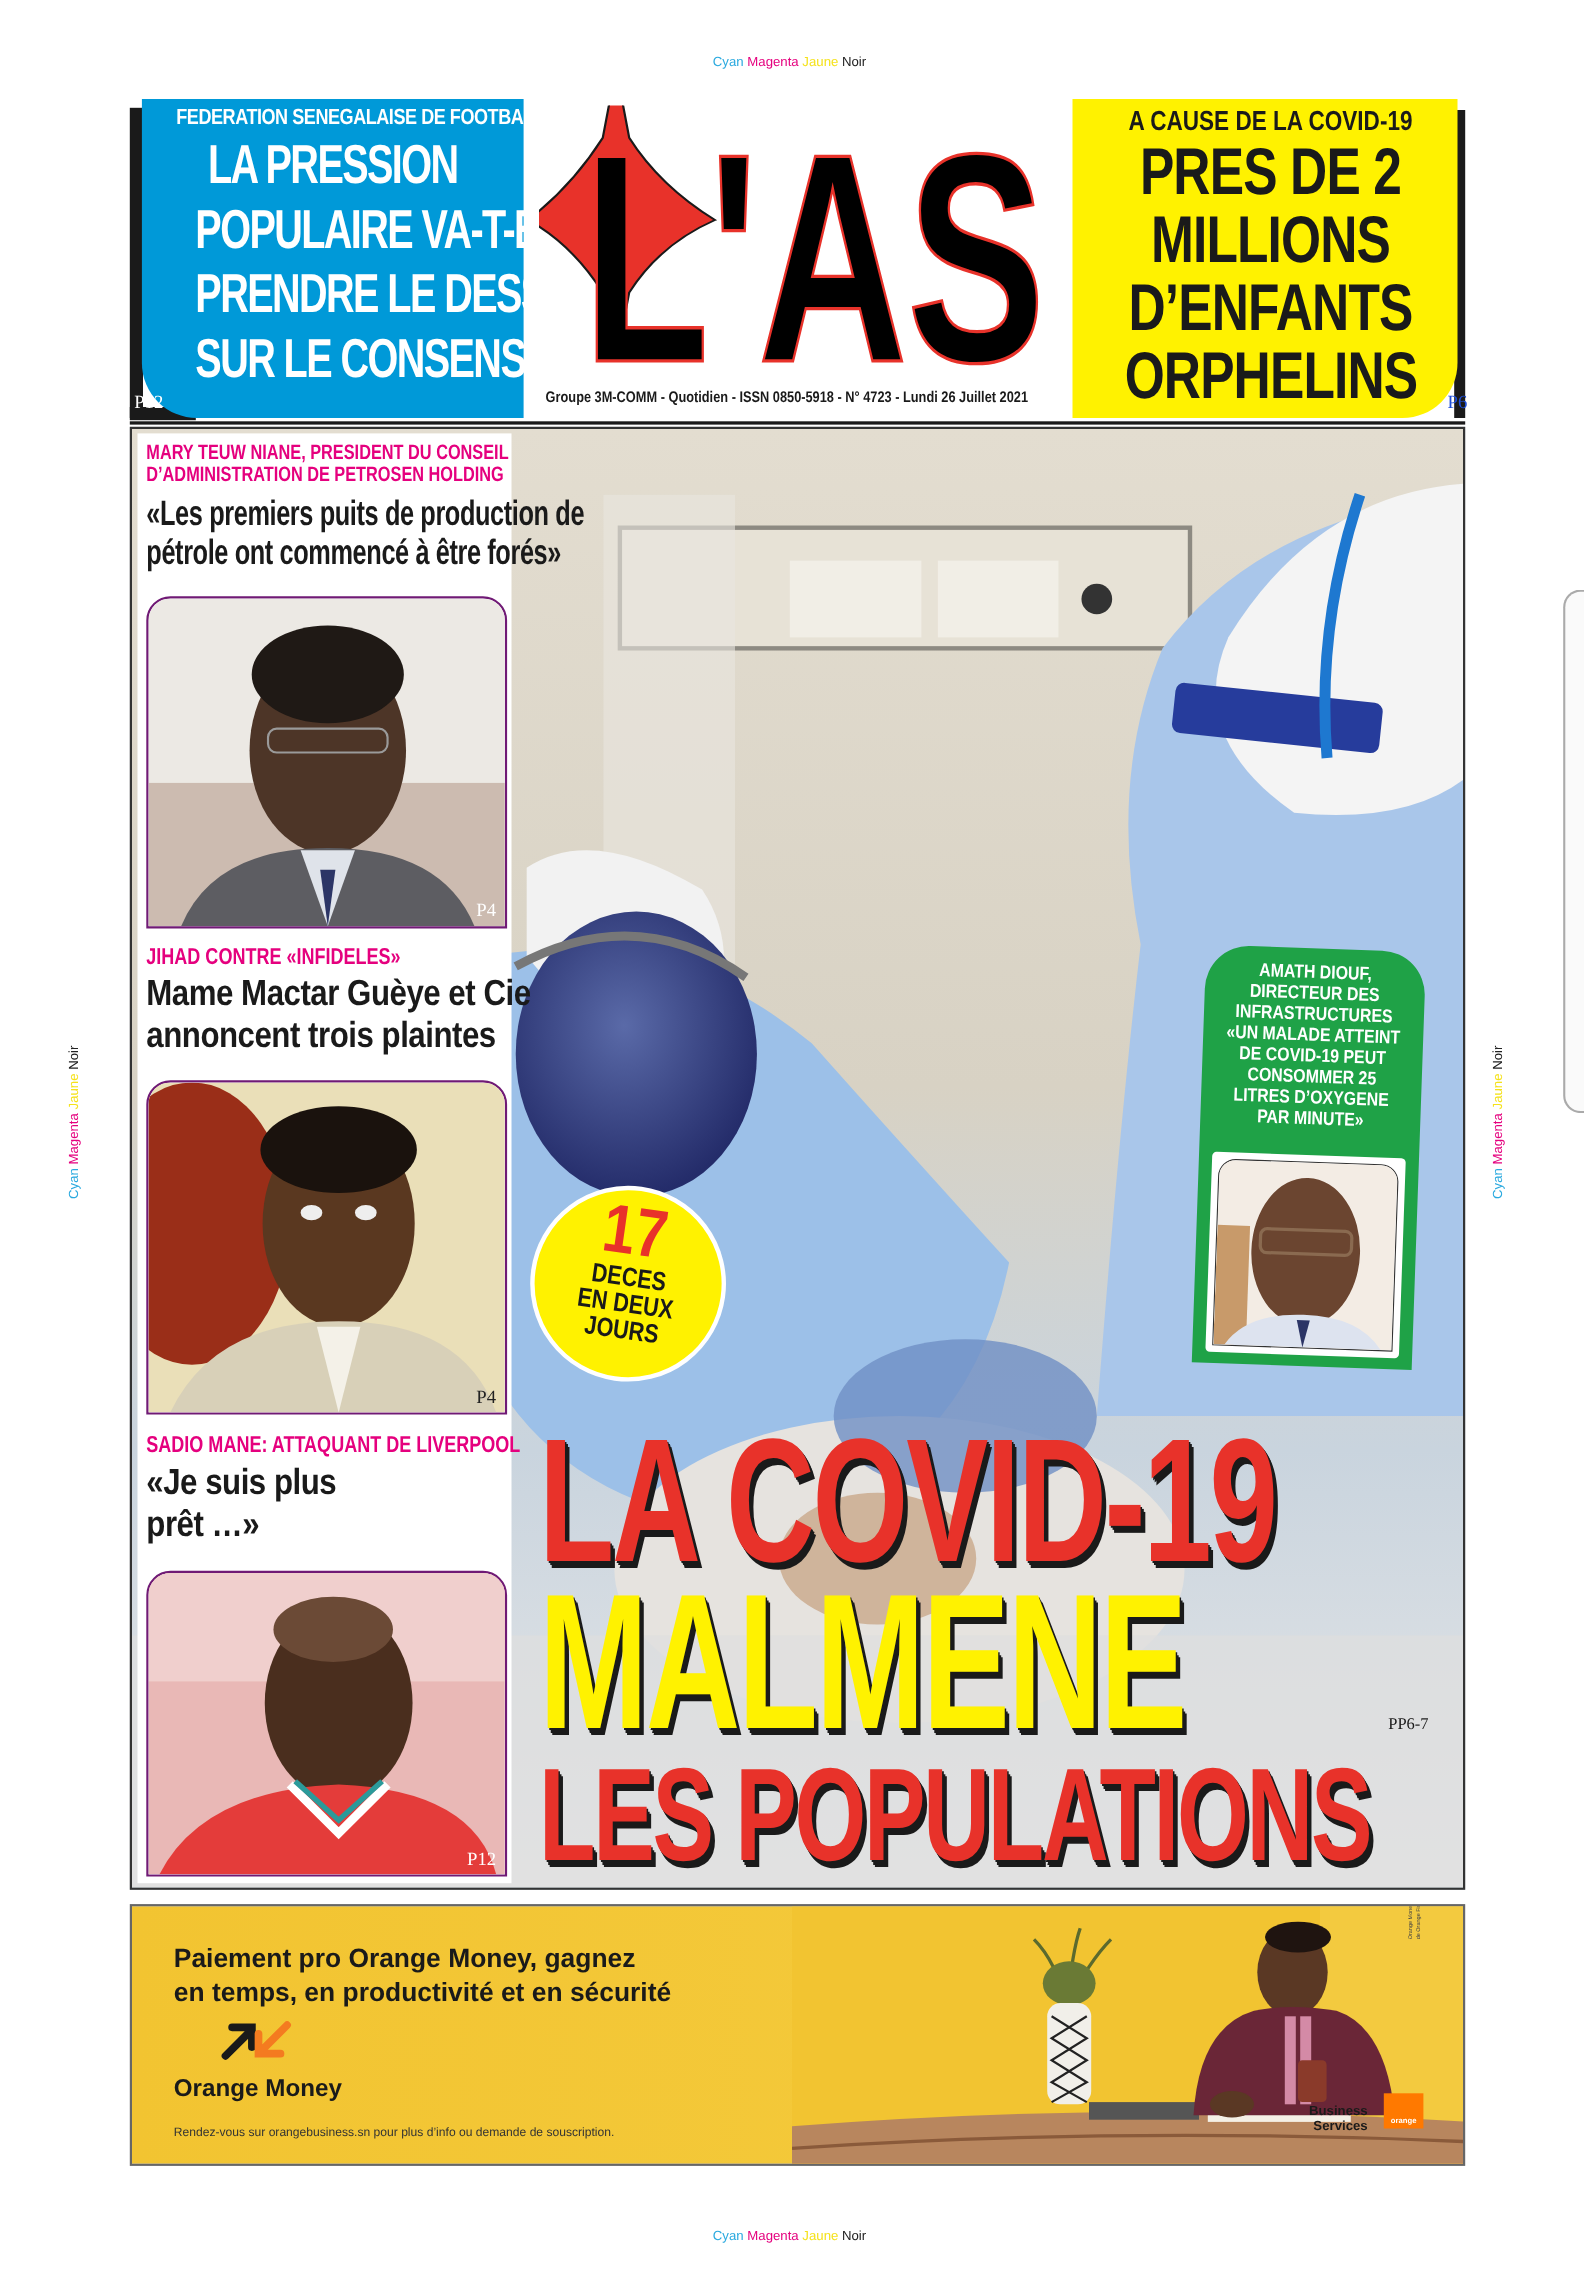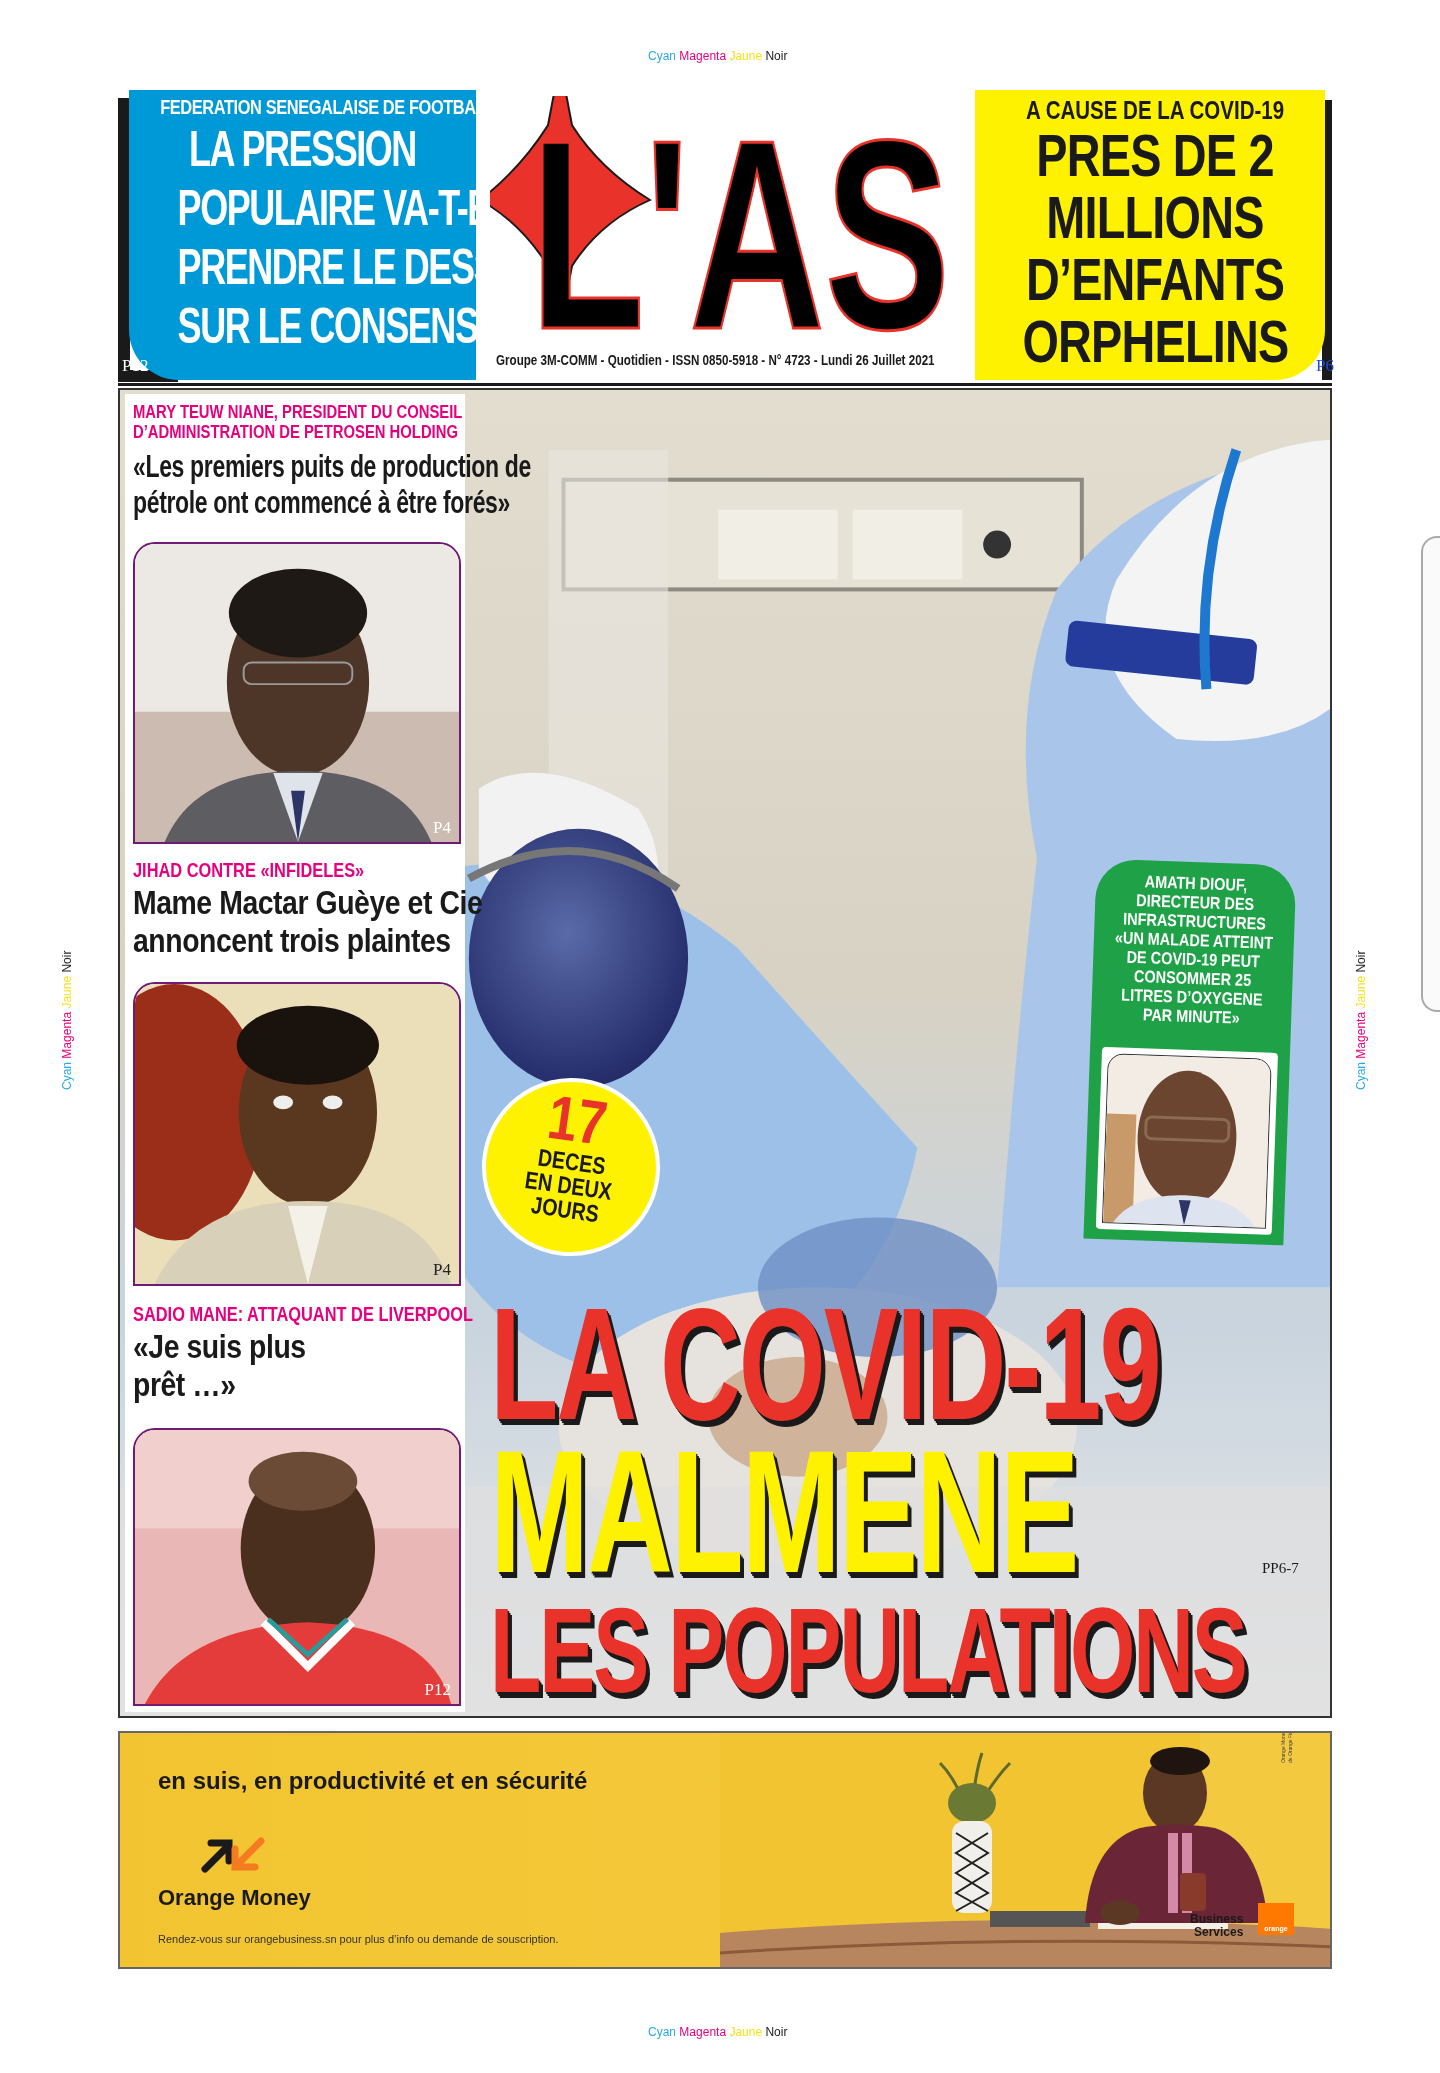--- a/index.html
+++ b/index.html
@@ -265,21 +265,22 @@
   <div class="lbl">JOURS</div>
 </div>
 
 <div class="big-head bh1">LA COVID-19</div>
 <div class="big-head bh2">MALMENE</div>
 <div class="big-head bh3">LES POPULATIONS</div>
 <div class="pp67">PP6-7</div>
 
 <div class="ad">
   <div class="h1">
-    <div>en suis, en productivité et en sécurité</div>
+    <div>Paiement pro Orange Money, gagnez</div>
+    <div>en temps, en productivité et en sécurité</div>
   </div>
   <div class="brand">
     <svg width="70" height="36" viewBox="0 0 70 36">
       <path d="M 6 32 L 28 10 M 12 6 L 30 6 L 30 24" stroke="#1a1a1a" stroke-width="7" fill="none" stroke-linecap="round"></path>
       <path d="M 62 4 L 40 26 M 36 12 L 36 30 L 56 30" stroke="#f47b20" stroke-width="7" fill="none" stroke-linecap="round"></path>
     </svg>
     <span class="brand-name">Orange Money</span>
   </div>
   <div class="cta">Rendez-vous sur orangebusiness.sn pour plus d’info ou demande de souscription.</div>
 

